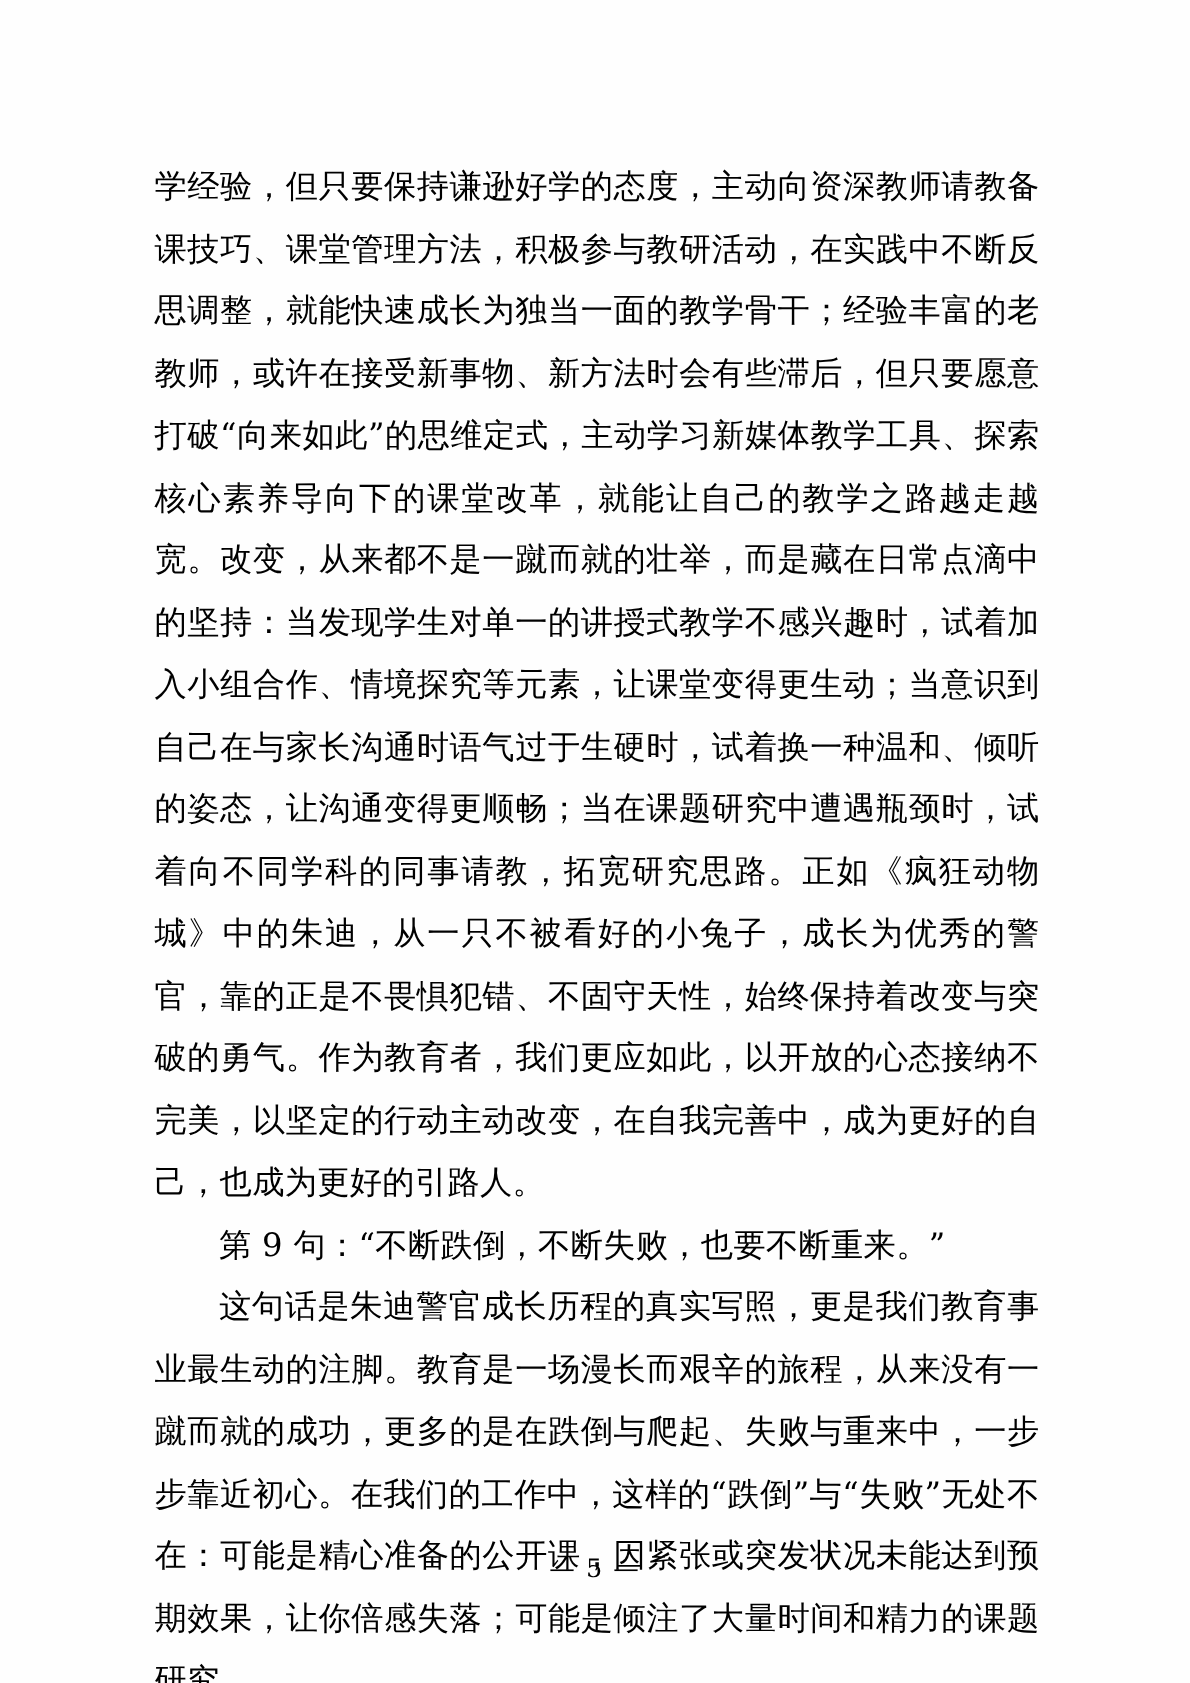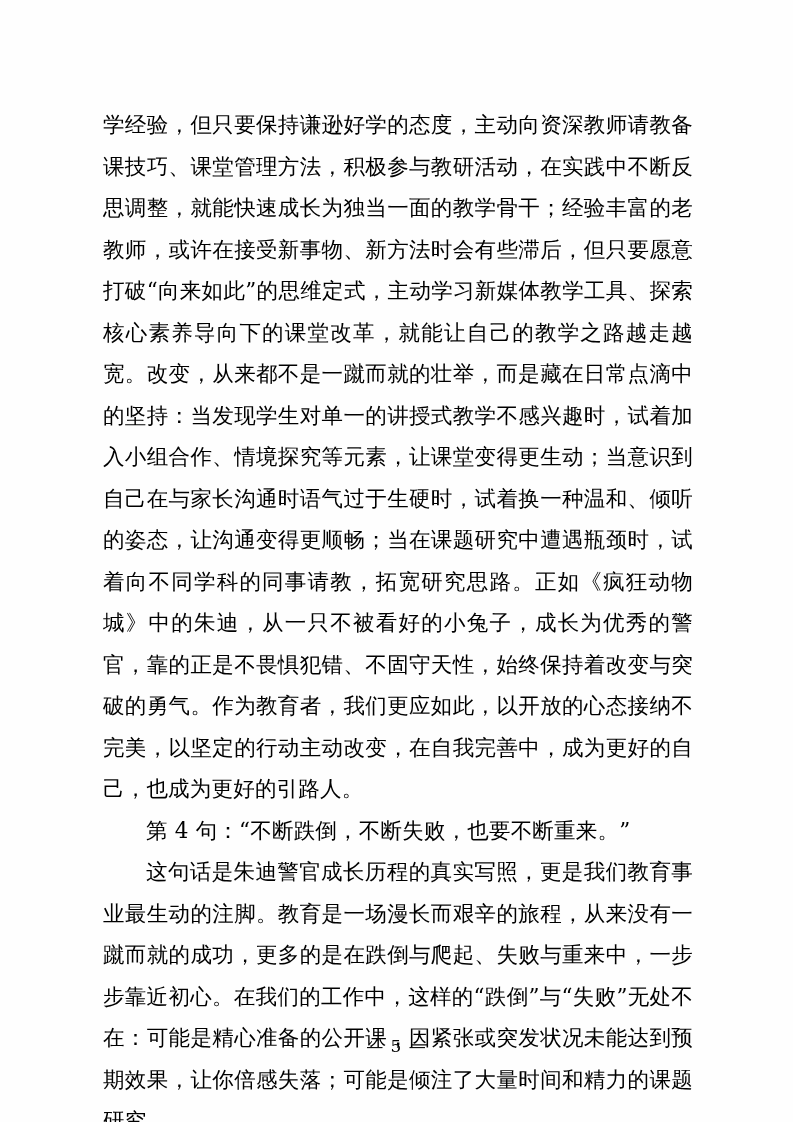--- a/index.html
+++ b/index.html
@@ -53,17 +53,17 @@
     color: #000;
     letter-spacing: 1px;
   }
 </style>
 </head>
 <body>
 
 <div class="page">
   <div class="content">
     <p class="para">学经验，但只要保持谦逊好学的态度，主动向资深教师请教备课技巧、课堂管理方法，积极参与教研活动，在实践中不断反思调整，就能快速成长为独当一面的教学骨干；经验丰富的老教师，或许在接受新事物、新方法时会有些滞后，但只要愿意打破“向来如此”的思维定式，主动学习新媒体教学工具、探索核心素养导向下的课堂改革，就能让自己的教学之路越走越宽。改变，从来都不是一蹴而就的壮举，而是藏在日常点滴中的坚持：当发现学生对单一的讲授式教学不感兴趣时，试着加入小组合作、情境探究等元素，让课堂变得更生动；当意识到自己在与家长沟通时语气过于生硬时，试着换一种温和、倾听的姿态，让沟通变得更顺畅；当在课题研究中遭遇瓶颈时，试着向不同学科的同事请教，拓宽研究思路。正如《疯狂动物城》中的朱迪，从一只不被看好的小兔子，成长为优秀的警官，靠的正是不畏惧犯错、不固守天性，始终保持着改变与突破的勇气。作为教育者，我们更应如此，以开放的心态接纳不完美，以坚定的行动主动改变，在自我完善中，成为更好的自己，也成为更好的引路人。</p>
-    <p class="para indent">第 4 句：“不断跌倒，不断失败，也要不断重来。”</p>
+    <p class="para indent">第 9 句：“不断跌倒，不断失败，也要不断重来。”</p>
     <p class="para indent">这句话是朱迪警官成长历程的真实写照，更是我们教育事业最生动的注脚。教育是一场漫长而艰辛的旅程，从来没有一蹴而就的成功，更多的是在跌倒与爬起、失败与重来中，一步步靠近初心。在我们的工作中，这样的“跌倒”与“失败”无处不在：可能是精心准备的公开课，因紧张或突发状况未能达到预期效果，让你倍感失落；可能是倾注了大量时间和精力的课题研究，</p>
   </div>
   <div class="footer">— 5 —</div>
 </div>
 
 </body></html>

